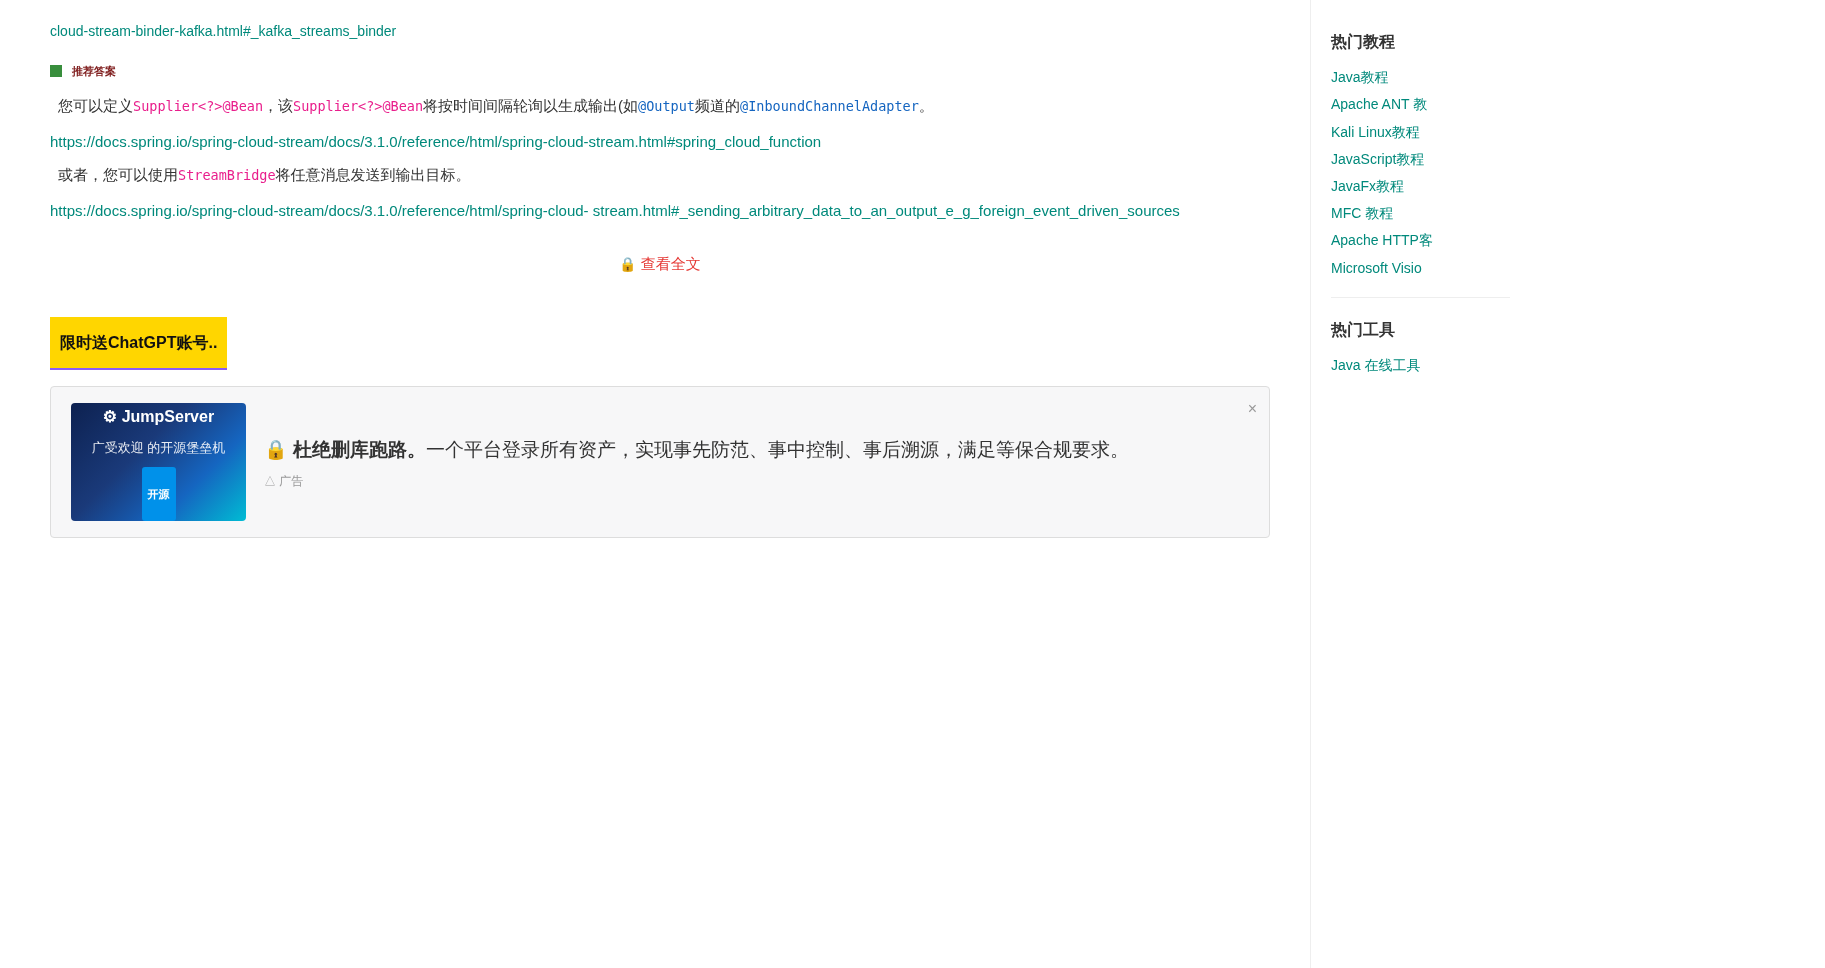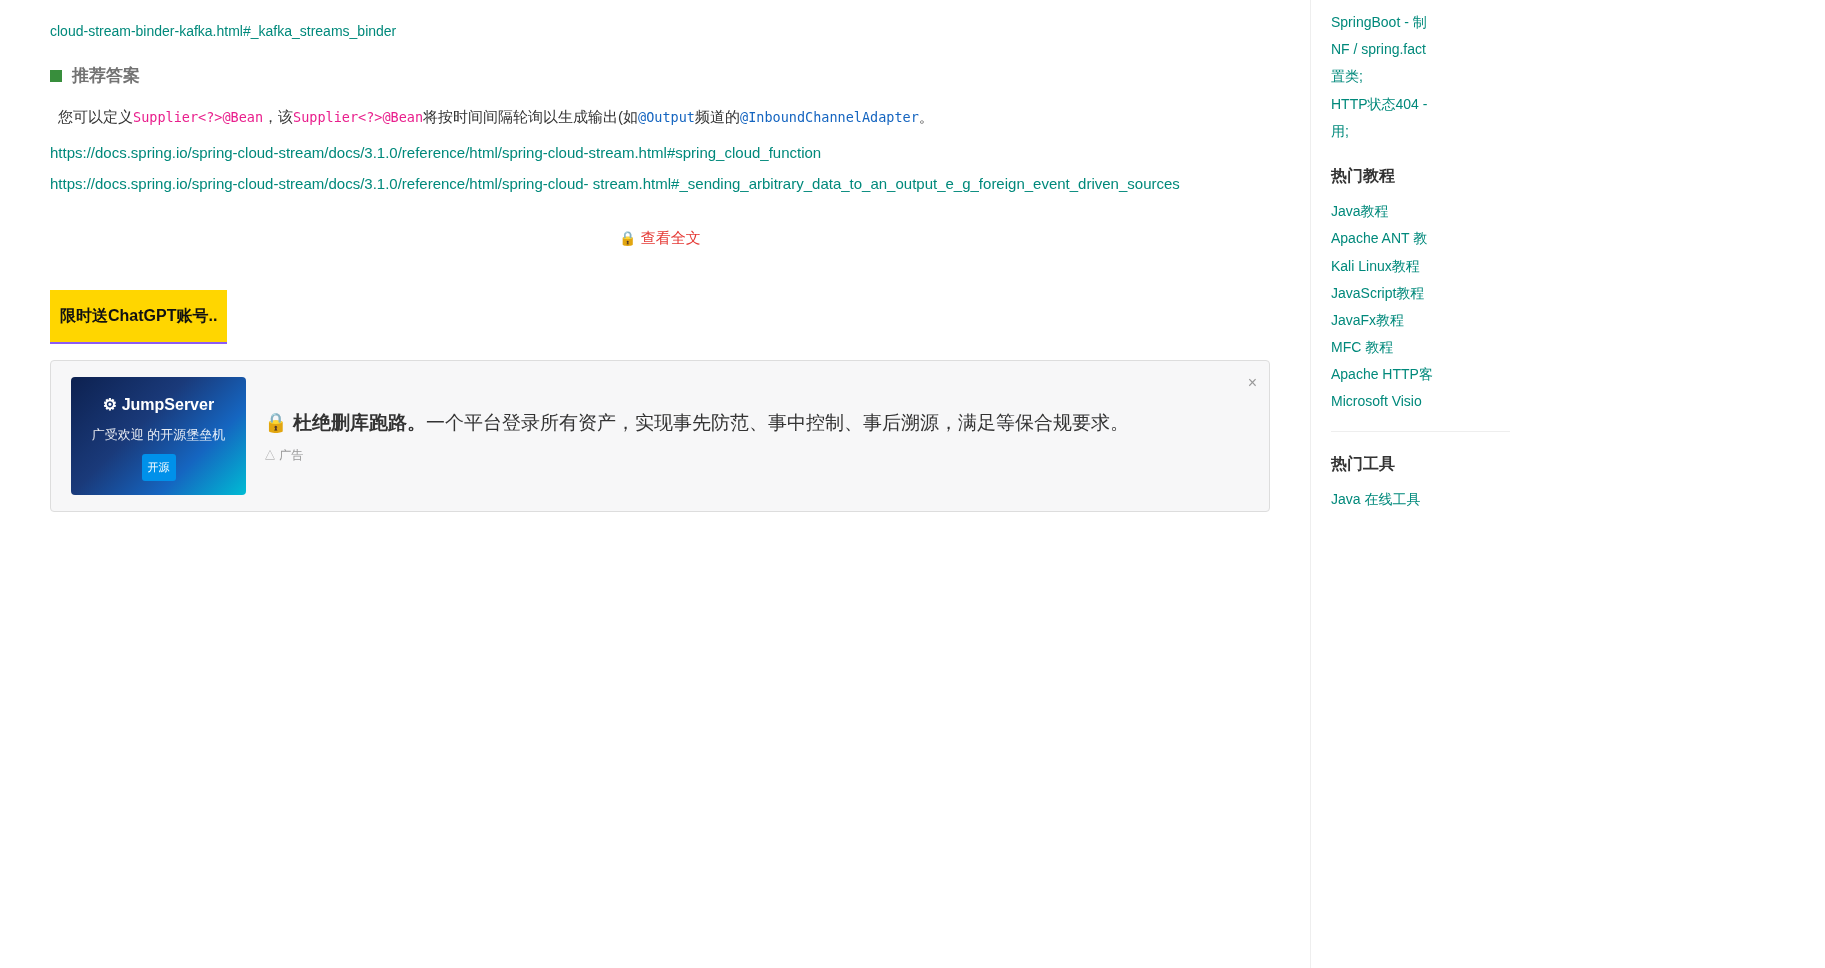--- a/index.html
+++ b/index.html
@@ -46,23 +46,23 @@
     }
     .green-square {
       display: inline-block;
       width: 12px;
       height: 12px;
       background: #388e3c;
       margin-right: 10px;
       flex-shrink: 0;
     }
     .section-title {
-      font-size: 17px;
-      font-weight: bold;
-      color: #737373;
+      font-size: 11px;
+      font-weight: bold;
+      color: #7f1d1d;
     }
 
     
     .body-text {
       color: #333;
       font-size: 15px;
       line-height: 1.8;
       margin-bottom: 8px;
       margin-left: 8px;
     }
@@ -133,24 +133,25 @@
       color: #fff;
       margin-bottom: 6px;
     }
     .promo-img .jump-sub {
       font-size: 13px;
       color: rgba(255,255,255,0.9);
     }
     .promo-img .jump-tag {
       background: #0091ea;
       border-radius: 3px;
-      padding: 4px 6px;
+      padding: 18px 6px;
       font-size: 11px;
       color: #fff;
       margin-top: 8px;
+      font-weight: bold;
     }
     .promo-text-block {
       flex: 1;
     }
     .promo-title {
       font-size: 19px;
       color: #333;
       line-height: 1.8;
     }
     .promo-title strong {
@@ -208,20 +209,23 @@
 
     
     <div class="para-block body-text">
       <span>您可以定义</span><span class="code-inline-pink">Supplier&lt;?&gt;@Bean</span><span>，该</span><span class="code-inline-pink">Supplier&lt;?&gt;@Bean</span><span>将按时间间隔轮询以生成输出(如</span><span class="code-inline-blue">@Output</span><span>频道的</span><span class="code-inline-blue">@InboundChannelAdapter</span><span>。</span>
     </div>
 
     
     <a class="link-green" href="#">https://docs.spring.io/spring-cloud-stream/docs/3.1.0/reference/html/spring-cloud-stream.html#spring_cloud_function</a>
 
     
+    <div class="para-block body-text">
+      <span>或者，您可以使用</span><span class="code-inline-pink">StreamBridge</span><span>将任意消息发送到输出目标。</span>
+    </div>
 
     
     <a class="link-green" href="#">
       <span>https://docs.spring.io/spring-cloud-stream/docs/3.1.0/reference/html/spring-cloud-</span>
       <span>stream.html#_sending_arbitrary_data_to_an_output_e_g_foreign_event_driven_sources</span>
     </a>
 
     
 
     
@@ -257,27 +261,20 @@
         </div>
       </div>
 
       <span class="promo-close">×</span>
     </div>
 
   </div>
 
   <div class="sidebar">
 
-    <div>
-      <a class="sidebar-link" href="#">SpringBoot - 制</a>
-      <a class="sidebar-link" href="#">NF / spring.fact</a>
-      <a class="sidebar-link" href="#">置类;</a>
-      <a class="sidebar-link" href="#">HTTP状态404 -</a>
-      <a class="sidebar-link" href="#">用;</a>
-    </div>
 
     <div class="sidebar-section-title">热门教程</div>
     <div>
       <a class="sidebar-link" href="#">Java教程</a>
       <a class="sidebar-link" href="#">Apache ANT 教</a>
       <a class="sidebar-link" href="#">Kali Linux教程</a>
       <a class="sidebar-link" href="#">JavaScript教程</a>
       <a class="sidebar-link" href="#">JavaFx教程</a>
       <a class="sidebar-link" href="#">MFC 教程</a>
       <a class="sidebar-link" href="#">Apache HTTP客</a>

